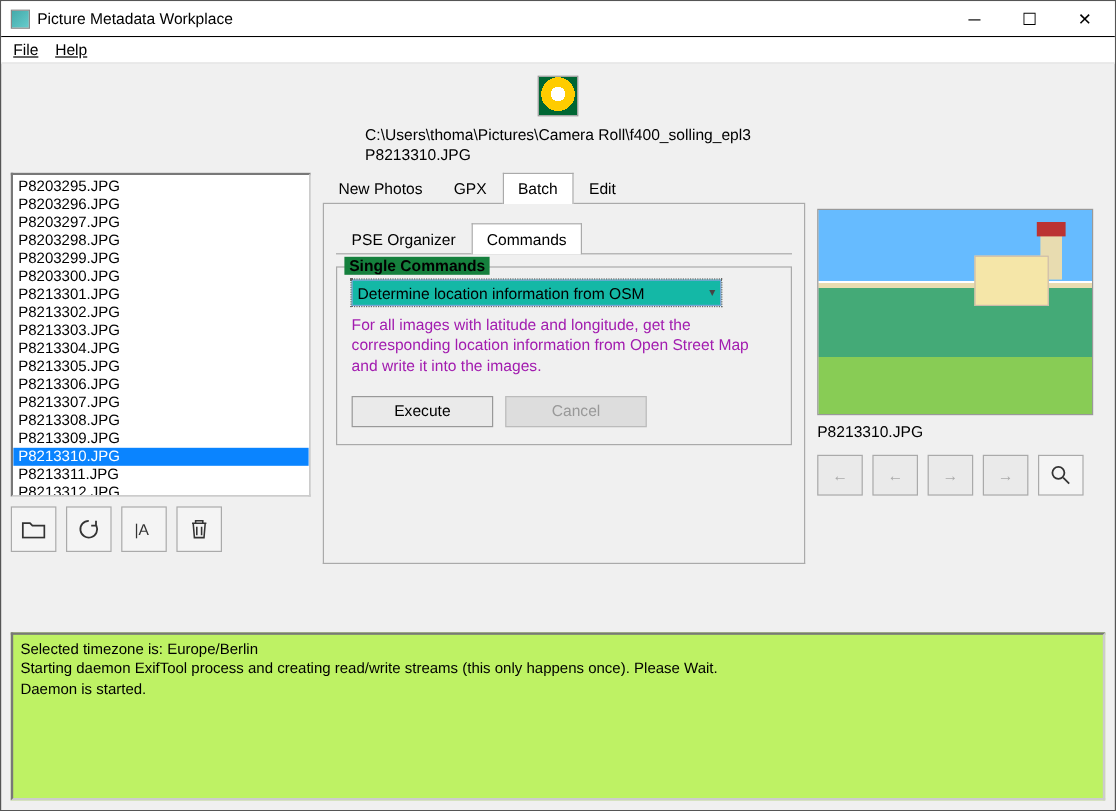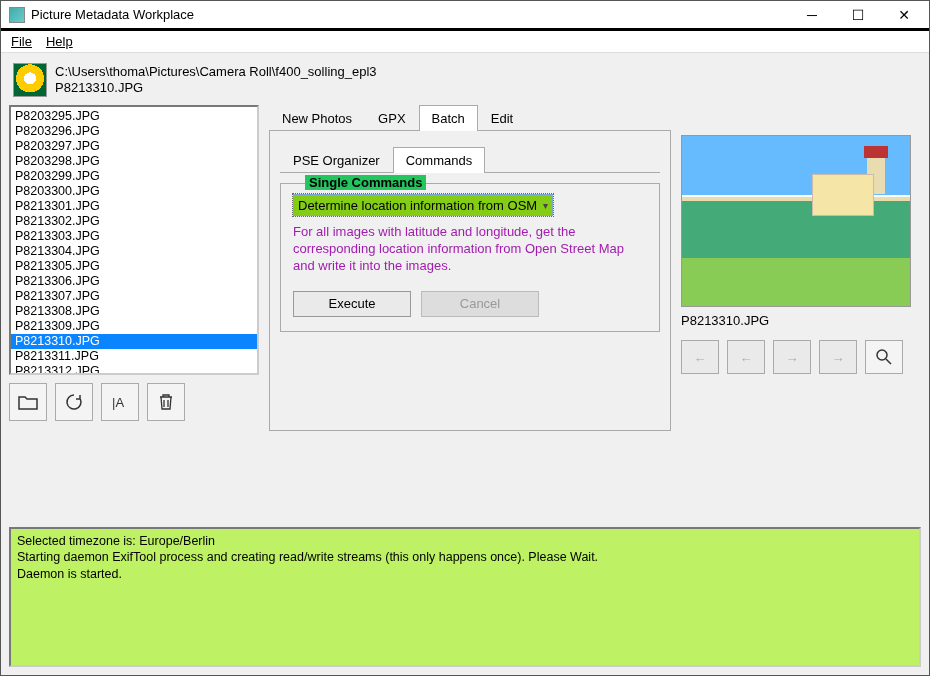--- a/index.html
+++ b/index.html
@@ -1,42 +1,42 @@
 <!DOCTYPE html>
 <html><head>
 <meta charset="utf-8">
 <style>
 * { box-sizing: border-box; font-family: "Segoe UI", Tahoma, sans-serif; font-size: 13px; }
 body { margin: 0; background: #f0f0f0; }
 .window { width: 930px; height: 676px; background: #f0f0f0; border: 1px solid #555; position: relative; }
-.titlebar { height: 30px; background: #fff; display: flex; align-items: center; padding: 0 2px 0 8px; border-bottom: 3px solid #000000; }
+.titlebar { height: 30px; background: #fff; display: flex; align-items: center; padding: 0 2px 0 8px; border-bottom: 1px solid #000000; }
 .titlebar .icon { width: 16px; height: 16px; background: linear-gradient(135deg,#4aa,#6cc); border: 1px solid #888; margin-right: 6px; }
 .titlebar .title { flex: 1; }
 .titlebar .wbtn { width: 46px; height: 30px; display:flex; align-items:center; justify-content:center; font-size:14px; }
 .menubar { height: 22px; background:#fff; display:flex; align-items:center; gap:14px; padding:0 10px; border-bottom:1px solid #ddd;}
 .menubar span { cursor:default;text-decoration:underline; }
-.pathrow { display:flex; align-items:center; padding:10px 12px 8px 12px; gap:8px; }
+.pathrow { display:flex; align-items:center; padding:10px 12px 8px 12px; gap:8px;flex-direction:column; }
 .thumb { width:34px; height:34px; background:#fff; border:1px solid #999; background-image:radial-gradient(circle at 50% 45%, #fff 0 6px, #fc0 6px 14px, #063 14px 18px); background-size:cover; }
 .pathtext { line-height:1.2; }
 .content { display:flex; padding:0 8px; gap:6px; }
 .col-list { width: 250px; }
 .listbox { width: 250px; height: 270px; border: 2px inset #ccc; background:#fff; overflow-y:scroll; overflow-x:hidden; padding:2px 0; }
 .listitem { padding:0 4px; height:15px; line-height:15px; cursor:default; white-space:nowrap; font-size:12.5px; }
 .listitem.sel { background:#0a84ff; color:#fff; }
 .toolbar-row { display:flex; gap:8px; margin-top:8px; }
 .tool { width:38px; height:38px; border:1px solid #aaa; background:#f4f4f4; display:flex; align-items:center; justify-content:center; }
 .col-mid { flex:1; padding:0 4px; }
 .tabstrip { display:flex; border-bottom:1px solid #aaa; background:#f0f0f0; }
 .tab { padding:5px 12px; border:1px solid transparent; border-bottom:none; margin-bottom:-1px; cursor:default; }
 .tab.active { background:#fff; border-color:#aaa; }
 .tabbody { border:1px solid #aaa; border-top:none; background:#f0f0f0; padding:10px; height:300px; }
 .subtabs { display:flex; border-bottom:1px solid #aaa; margin-top:6px; }
 .groupbox { border:1px solid #aaa; margin-top:10px; padding:10px 12px 14px 12px; position:relative; }
-.grouptitle { position:absolute; top:-9px; left:24px; background:#22c55e; padding:0 4px; font-weight:600; }
-.combo { width:260px; height:22px; border:1px solid #7aa7d6; background:#84cc16; display:flex; align-items:center; padding:0 4px; justify-content:space-between; outline:1px dotted #666;}
+.grouptitle { position:absolute; top:-9px; left:6px; background:#15803d; padding:0 4px; font-weight:600; }
+.combo { width:308px; height:22px; border:1px solid #7aa7d6; background:#14b8a6; display:flex; align-items:center; padding:0 4px; justify-content:space-between; outline:1px dotted #666;}
 .combo .chev { font-size:10px; color:#444; }
 .desc { margin-top:8px; line-height:1.3; color:#a21caf; }
 .btnrow { display:flex; gap:10px; margin-top:16px; }
 .btn { width:118px; height:26px; border:1px solid #999; background:#eaeaea; display:flex; align-items:center; justify-content:center; }
 .btn.disabled { color:#999; border-color:#bbb; background:#ddd; }
 .col-right { width:240px; }
 .preview { width:230px; height:172px; border:1px solid #999; margin-top:30px; background:linear-gradient(#6bf 0 35%, #fff 35% 36%, #e8dcb0 36% 38%, #4a7 38% 72%, #8c5 72% 100%); position:relative; }
 .preview::after { content:""; position:absolute; left:130px; top:38px; width:60px; height:40px; background:#f5e6a8; border:1px solid #cba; }
 .preview .tower { position:absolute; left:185px; top:18px; width:18px; height:40px; background:#e8dcb0; }
 .preview .roof { position:absolute; left:182px; top:10px; width:24px; height:12px; background:#b33; }

